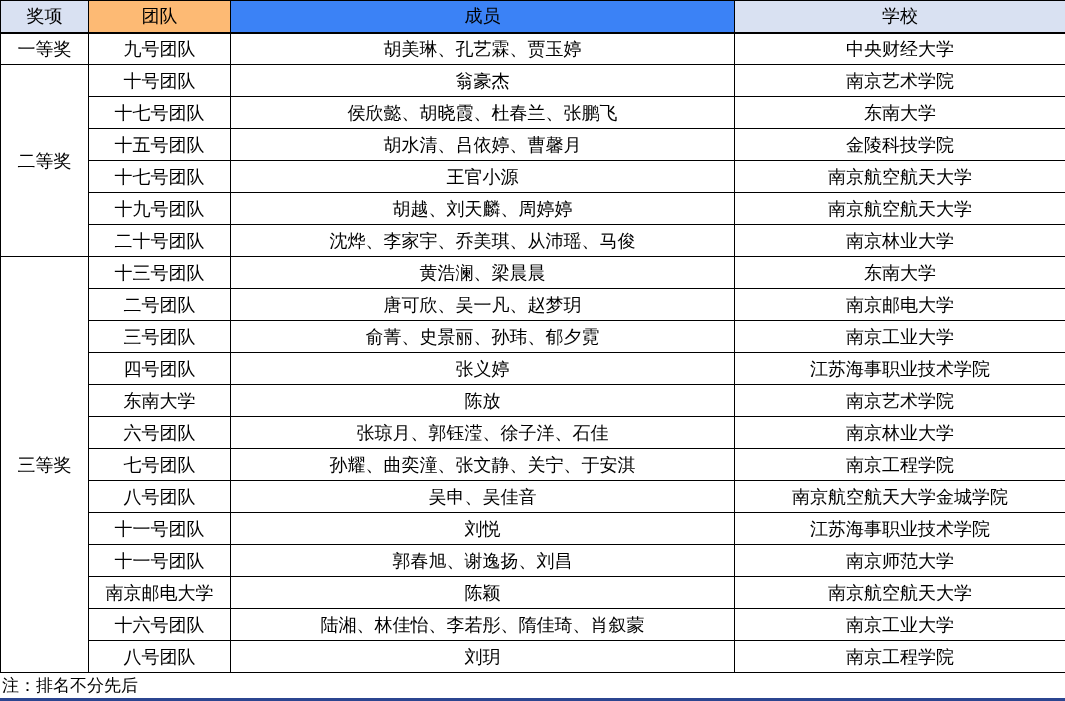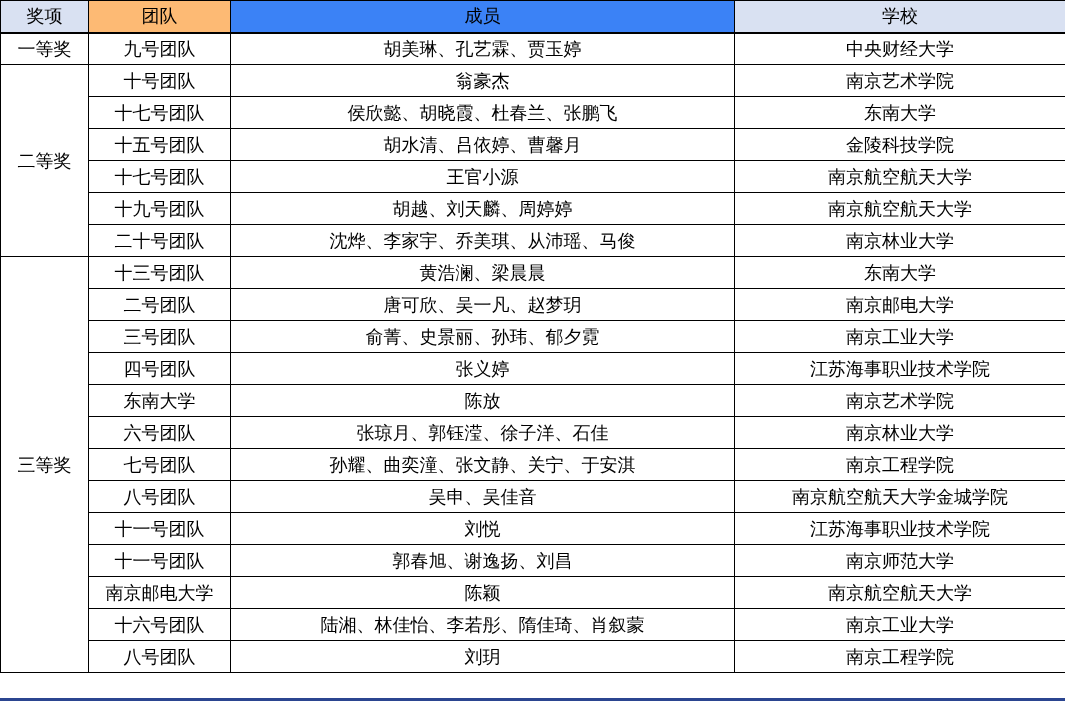--- a/index.html
+++ b/index.html
@@ -168,16 +168,17 @@
           <td>南京工业大学</td>
         </tr>
         <tr>
           <td>八号团队</td>
           <td>刘玥</td>
           <td>南京工程学院</td>
         </tr>
       </tbody>
   </table>
 
+  <div class="note">注：排名不分先后</div>
 
   <div class="bottom-bar" style="background: rgb(43, 69, 144);"></div>
 
 </div>
 
 </body></html>

